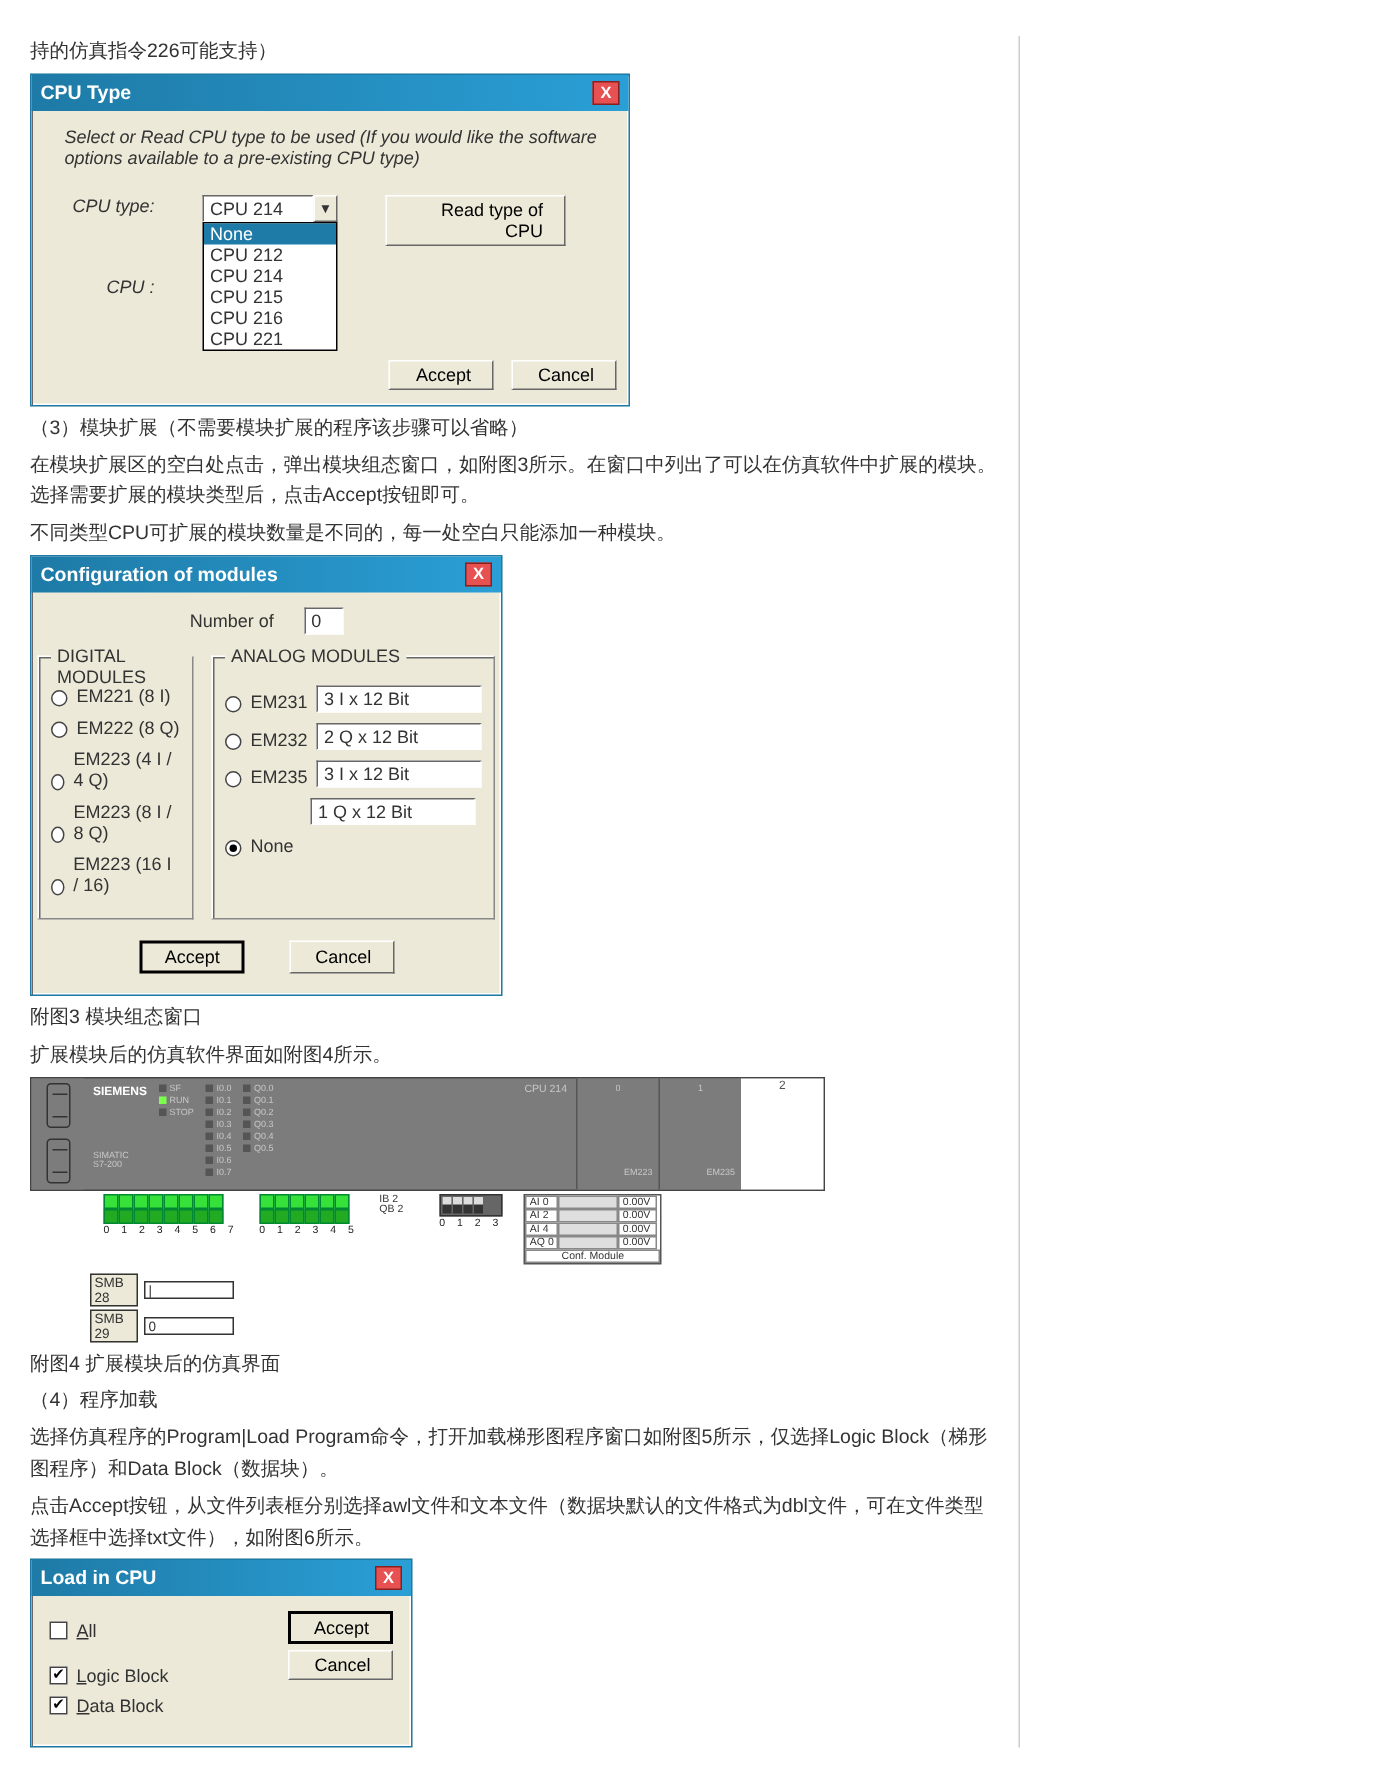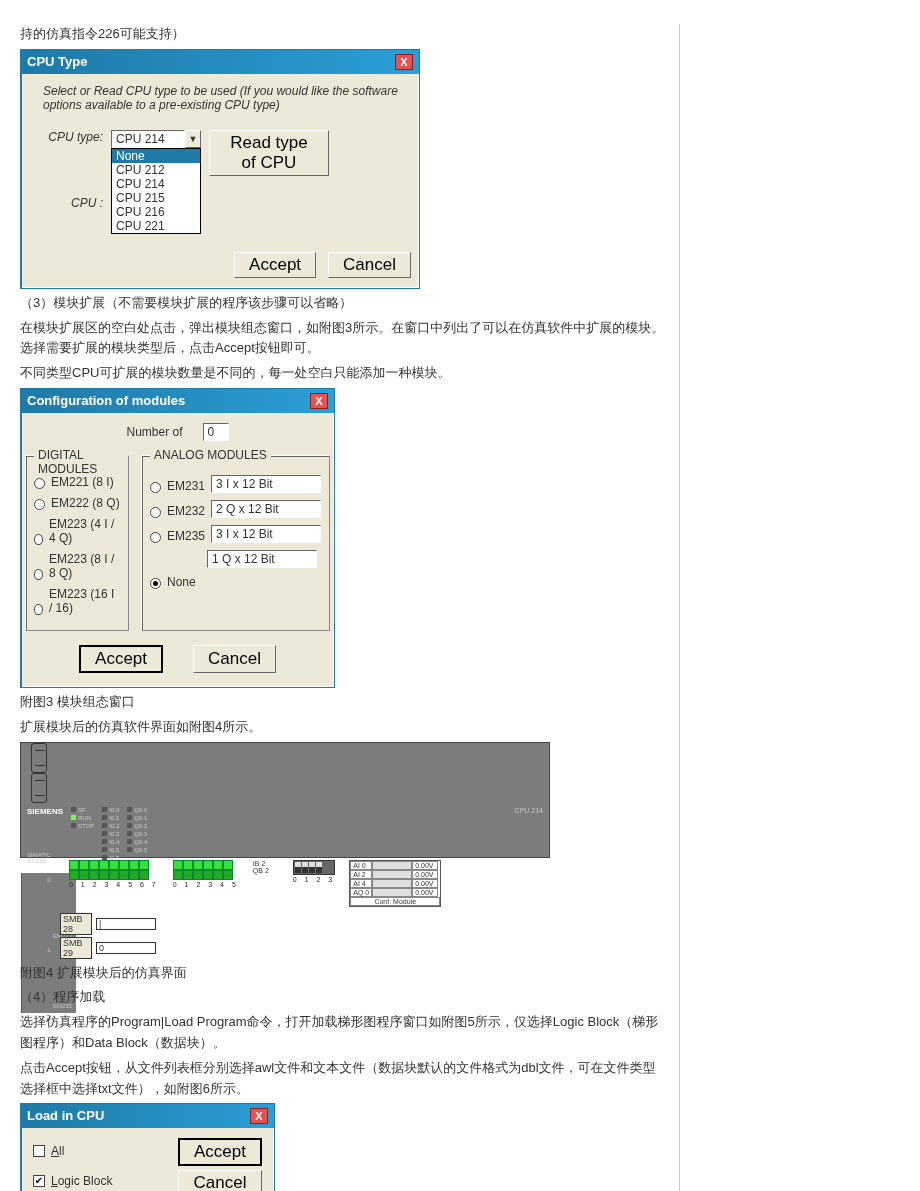--- a/index.html
+++ b/index.html
@@ -45,24 +45,24 @@
     font-size: 11px;
     display: flex; align-items: center; justify-content: center;
     cursor: pointer;
   }
   .btn3d {
     display:inline-block;
     background:#ece9d8;
     border:1px solid #666;
     border-top-color:#fff; border-left-color:#fff;
     padding:2px 14px;
-    font-family:inherit; font-size:17px;
+    font-family:inherit; font-size:12px;
     cursor:pointer;
     min-width:70px;
-    text-align:center;
+    text-align:right;
   }
   .btn3d.bold-border { border:2px solid #000; background:#ece9d8; }
   .sunken {
     background:#fff;
     border:1px solid #666;
     border-right-color:#fff; border-bottom-color:#fff;
     padding:1px 4px;
     font-family:inherit; font-size:12px;
   }
   .group {
@@ -75,21 +75,21 @@
   }
   .group-title {
     position:absolute; top:-8px; left:8px;
     background:#ece9d8; padding:0 4px; font-size:12px;
   }
 
   
   .fig2 { width:400px; }
   .fig2-body { padding:10px 14px 10px 22px; }
   .fig2-desc { font-style:italic; font-size:12px; margin-bottom:18px; }
-  .fig2-row { display:flex; align-items:center; gap:8px; margin-bottom:6px; }
+  .fig2-row { display:flex; align-items:center; gap:32px; margin-bottom:6px; }
   .fig2-label { width:60px; text-align:right; font-style:italic; }
   .combo { display:flex; align-items:stretch; width:90px; }
   .combo .sunken { flex:1; display:flex; align-items:center; }
   .combo-arrow {
     width:16px; background:#ece9d8;
     border:1px solid #666; border-top-color:#fff; border-left-color:#fff;
     display:flex; align-items:center; justify-content:center;
     font-size:9px; cursor:pointer;
   }
   .dropdown-list {
@@ -110,21 +110,21 @@
   .fig3-cols { display:flex; gap:4px; }
   .fig3-col { flex:1; }
   .radio-row { display:flex; align-items:flex-end; gap:6px; margin:7px 0; font-size:12px; }
   .radio { width:11px; height:11px; border:1px solid #444; border-radius:50%; background:#fff; display:inline-flex; align-items:center; justify-content:center; cursor:pointer; }
   .radio.checked::after { content:""; width:5px; height:5px; background:#000; border-radius:50%; }
   .fig3-tx { width:110px; }
   .fig3-btnrow { display:flex; justify-content:center; gap:30px; margin-top:10px; }
 
   
   .fig4 { width:530px; background:#fff; font-size:8px; font-family:Arial; color:#333; }
-  .rack-top { height:116px; background:#7c7c7c; display:flex; border:1px solid #444;flex-direction:column; }
+  .rack-top { height:76px; background:#7c7c7c; display:flex; border:1px solid #444; }
   .cpuport { width:35px; background:#7c7c7c; display:flex; flex-direction:column; justify-content:space-around; align-items:center; }
   .dport { width:16px; height:30px; border:1px solid #333; border-radius:3px; background:#7c7c7c; position:relative; }
   .dport::before,.dport::after { content:""; position:absolute; left:3px; width:10px; height:1px; background:#333; }
   .dport::before{top:6px;} .dport::after{bottom:6px;}
   .cpu-main { flex:1; display:flex; gap:8px; padding:4px 6px; color:#c8c8c8; }
   .led-col { display:flex; flex-direction:column; gap:2px; font-size:6px; }
   .led-col span { display:flex; align-items:center; gap:2px; }
   .led { width:5px; height:5px; background:#555; display:inline-block; }
   .led.on { background:#7cff4c; }
   .mod { width:55px; background:#7c7c7c; border-left:1px solid #555; padding:4px; color:#c8c8c8; font-size:6px; }

